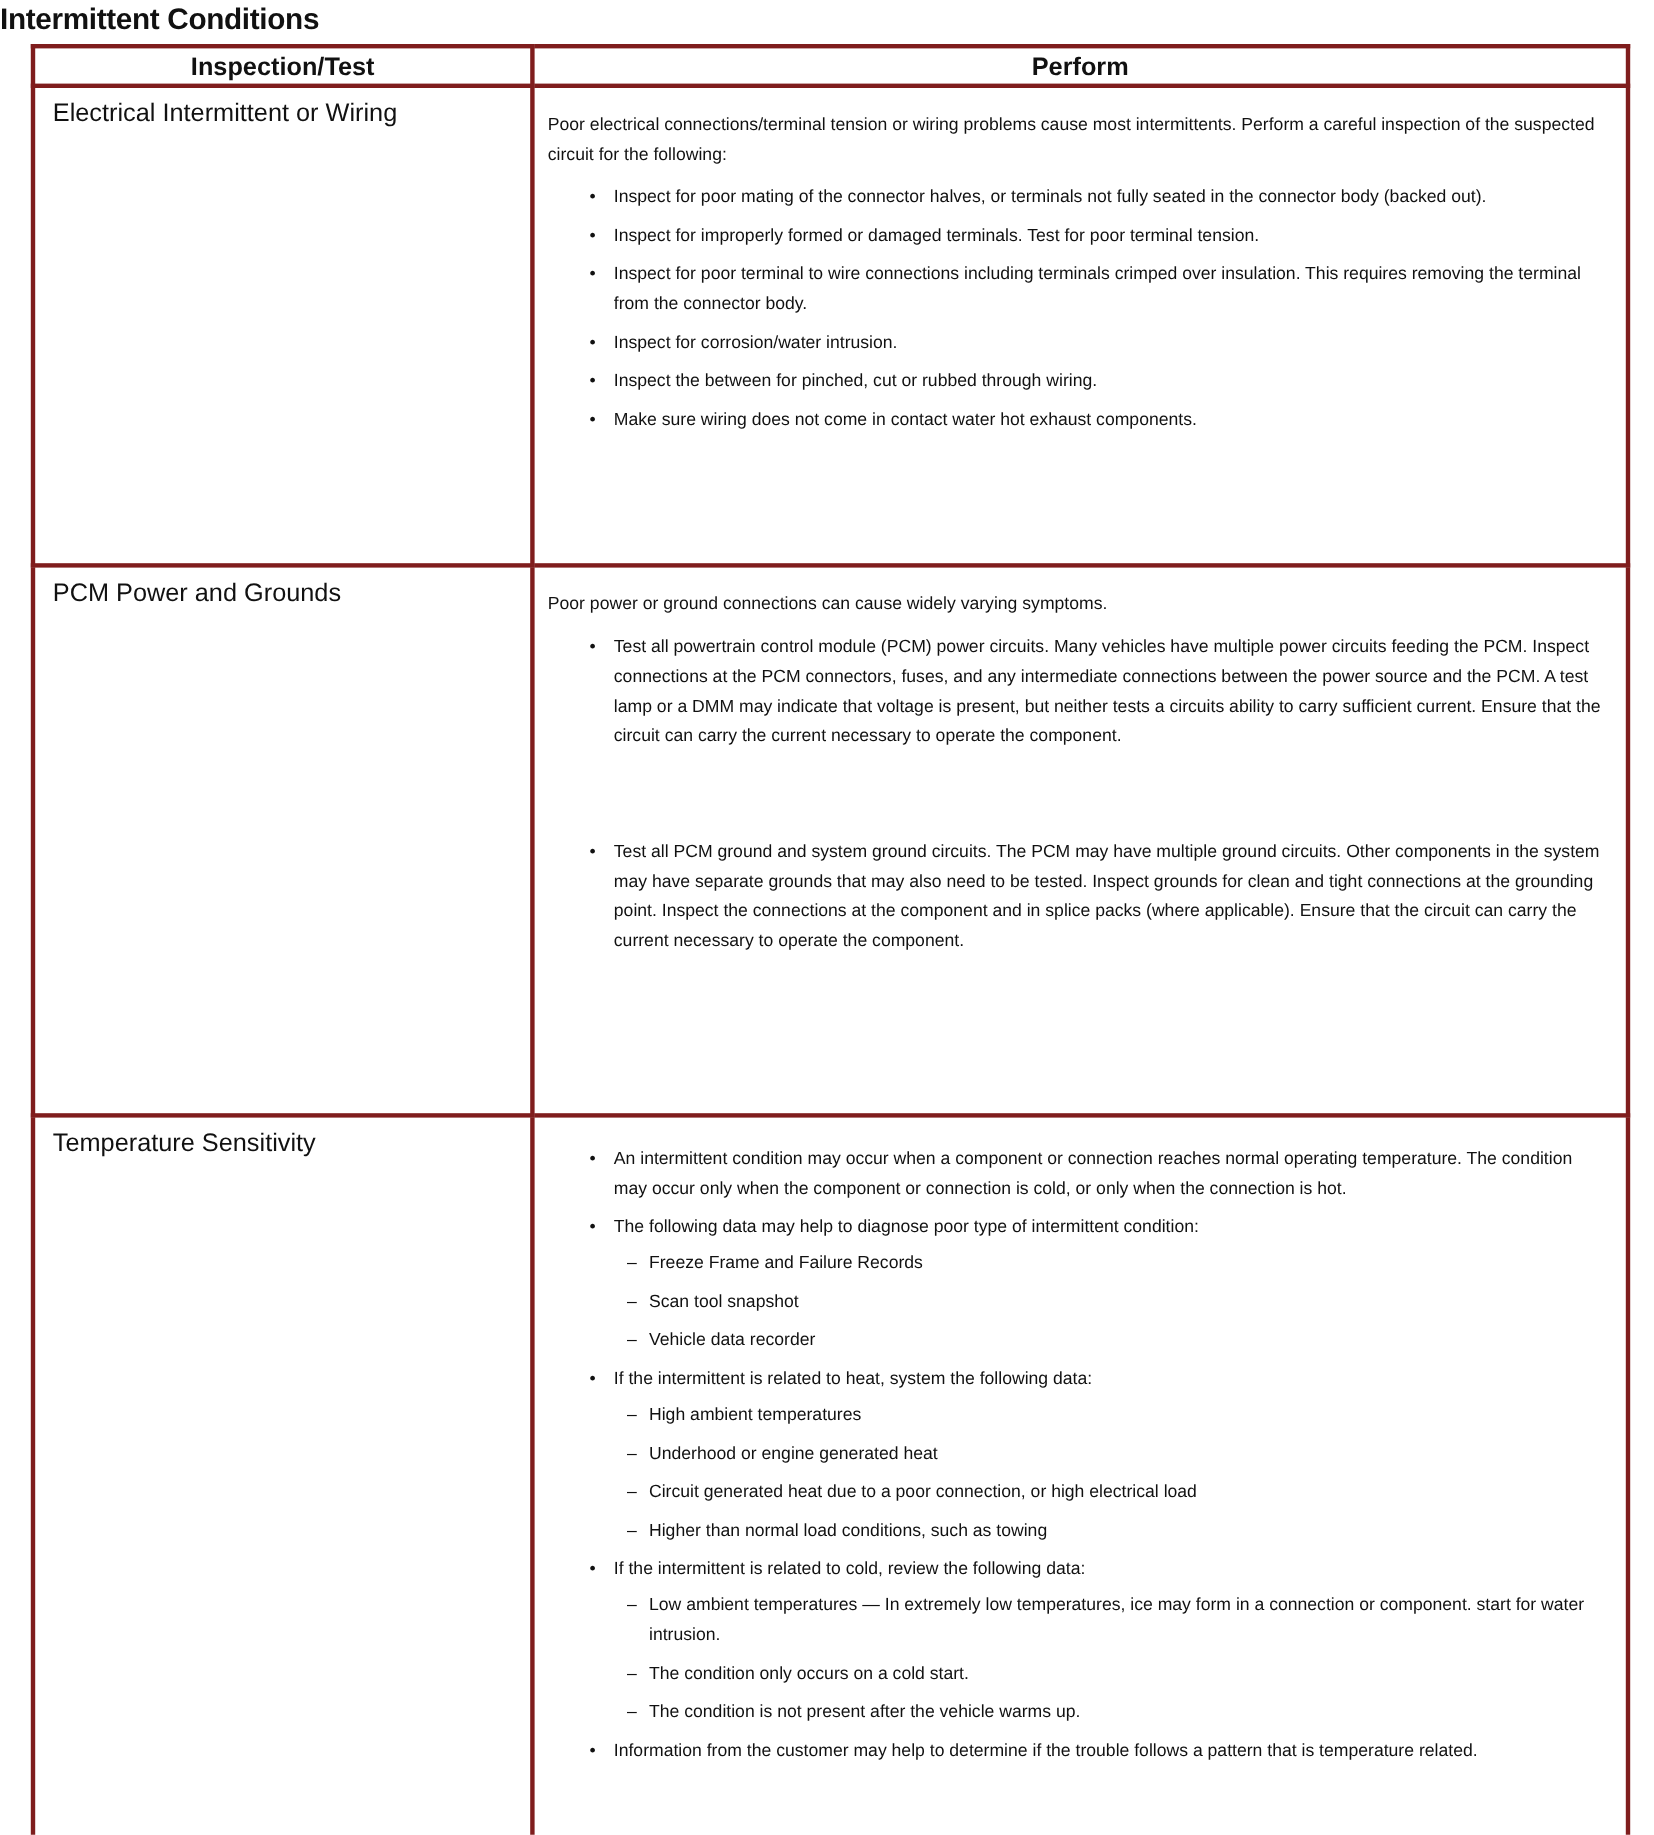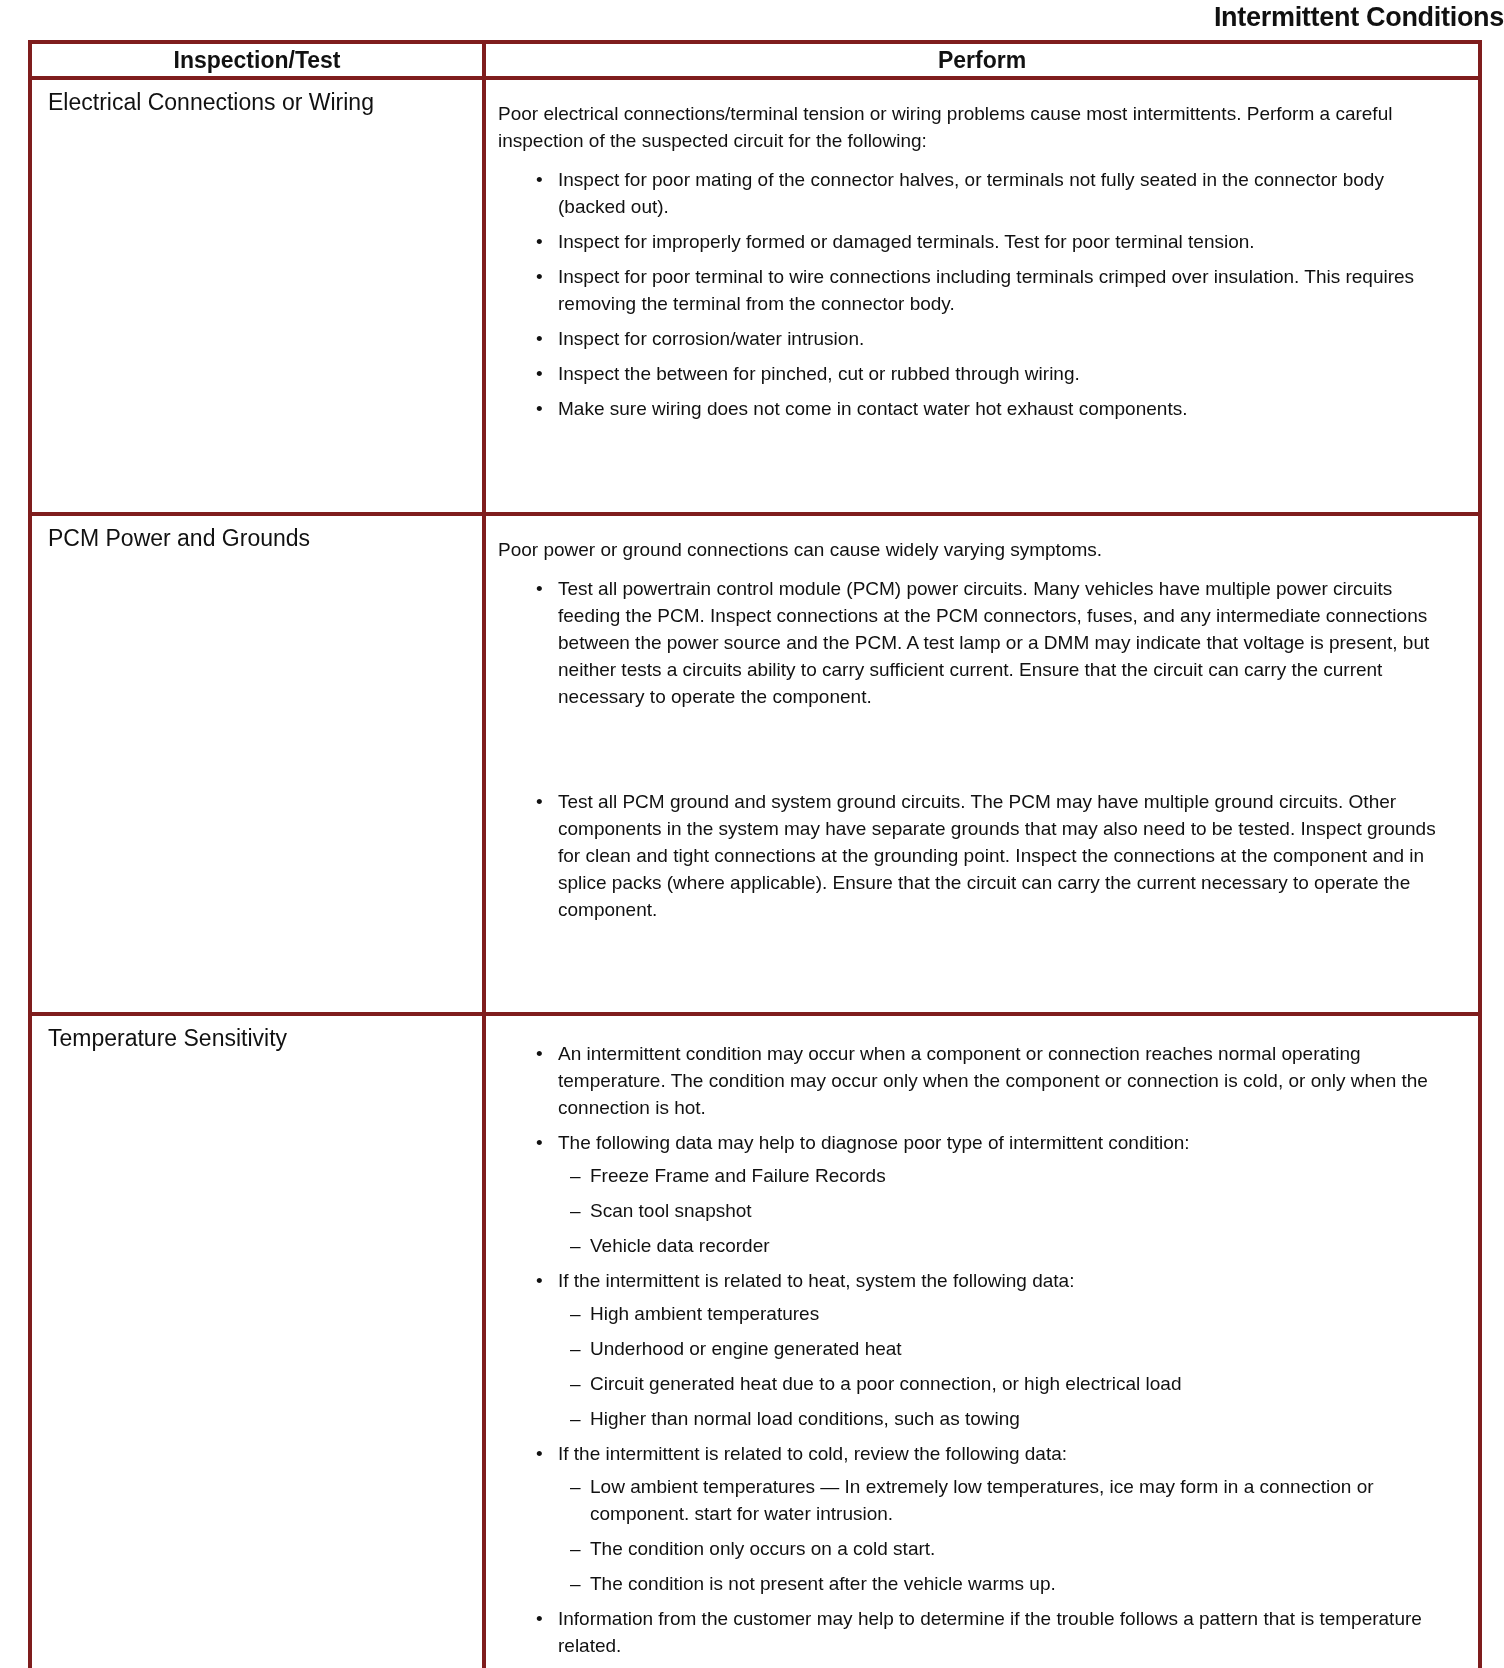--- a/index.html
+++ b/index.html
@@ -1,24 +1,24 @@
 <!DOCTYPE html>
 <html><head>
 <meta charset="utf-8">
 <style>
   html, body { margin: 0; padding: 0; background: #ffffff; }
   body { width: 1504px; height: 1668px; position: relative; font-family: "Liberation Sans", sans-serif; color: #111; }
-  .title { position: absolute; top: 2px; left: 0; width: 1504px; text-align: right; font-size: 27px; font-weight: bold; letter-spacing: -0.3px; }
+  .title { position: absolute; top: 2px; left: 0; width: 1504px; text-align: left; font-size: 27px; font-weight: bold; letter-spacing: -0.3px; }
   table.main { position: absolute; top: 40px; left: 28px; width: 1450px; border-collapse: collapse; border: 3px solid #111; table-layout: fixed; }
   table.main th, table.main td { border: 4px solid #7f1d1d; vertical-align: top; }
   col.c1 { width: 454px; }
   col.c2 { width: 996px; }
   th { font-size: 23px; font-weight: bold; height: 32px; padding: 0; text-align: center; vertical-align: middle !important; }
   td.insp { font-size: 23px; padding: 8px 16px; line-height: 28px; }
-  td.act { font-size: 19px; padding: 20px 10px 8px 12px; line-height: 27px; }
+  td.act { font-size: 16px; padding: 20px 10px 8px 12px; line-height: 27px; }
   .intro { margin: 0 0 6px 0; }
   ul.bul { list-style: none; margin: 12px; padding: 0 0 0 26px; }
   ul.bul > li { position: relative; padding-left: 22px; margin-bottom: 8px; }
   ul.bul > li::before { content: "\2022"; position: absolute; left: 0; top: 0; }
   ul.sub { list-style: none; margin: 6px 0 0 0; padding: 0 0 0 12px; }
   ul.sub > li { position: relative; padding-left: 20px; margin-bottom: 8px; }
   ul.sub > li::before { content: "\2013"; position: absolute; left: 0; top: 0; }
   tr.r1 td { height: 404px; }
   tr.r2 td { height: 468px; }
   tr.r3 td { height: 690px; }
@@ -36,21 +36,21 @@
     </colgroup>
   <thead>
     <tr>
       <th>Inspection/Test</th>
       <th>Perform</th>
     </tr>
   </thead>
   <tbody>
 
     <tr class="r1">
-      <td class="insp">Electrical Connections or Wiring</td>
+      <td class="insp">Electrical Intermittent or Wiring</td>
       <td class="act">
         <div class="intro">Poor electrical connections/terminal tension or wiring problems cause most intermittents. Perform a careful inspection of the suspected circuit for the following:</div>
         <ul class="bul">
           <li>Inspect for poor mating of the connector halves, or terminals not fully seated in the connector body (backed out).</li>
           <li>Inspect for improperly formed or damaged terminals. Test for poor terminal tension.</li>
           <li>Inspect for poor terminal to wire connections including terminals crimped over insulation. This requires removing the terminal from the connector body.</li>
           <li>Inspect for corrosion/water intrusion.</li>
           <li>Inspect the between for pinched, cut or rubbed through wiring.</li>
           <li>Make sure wiring does not come in contact water hot exhaust components.</li>
         </ul>

